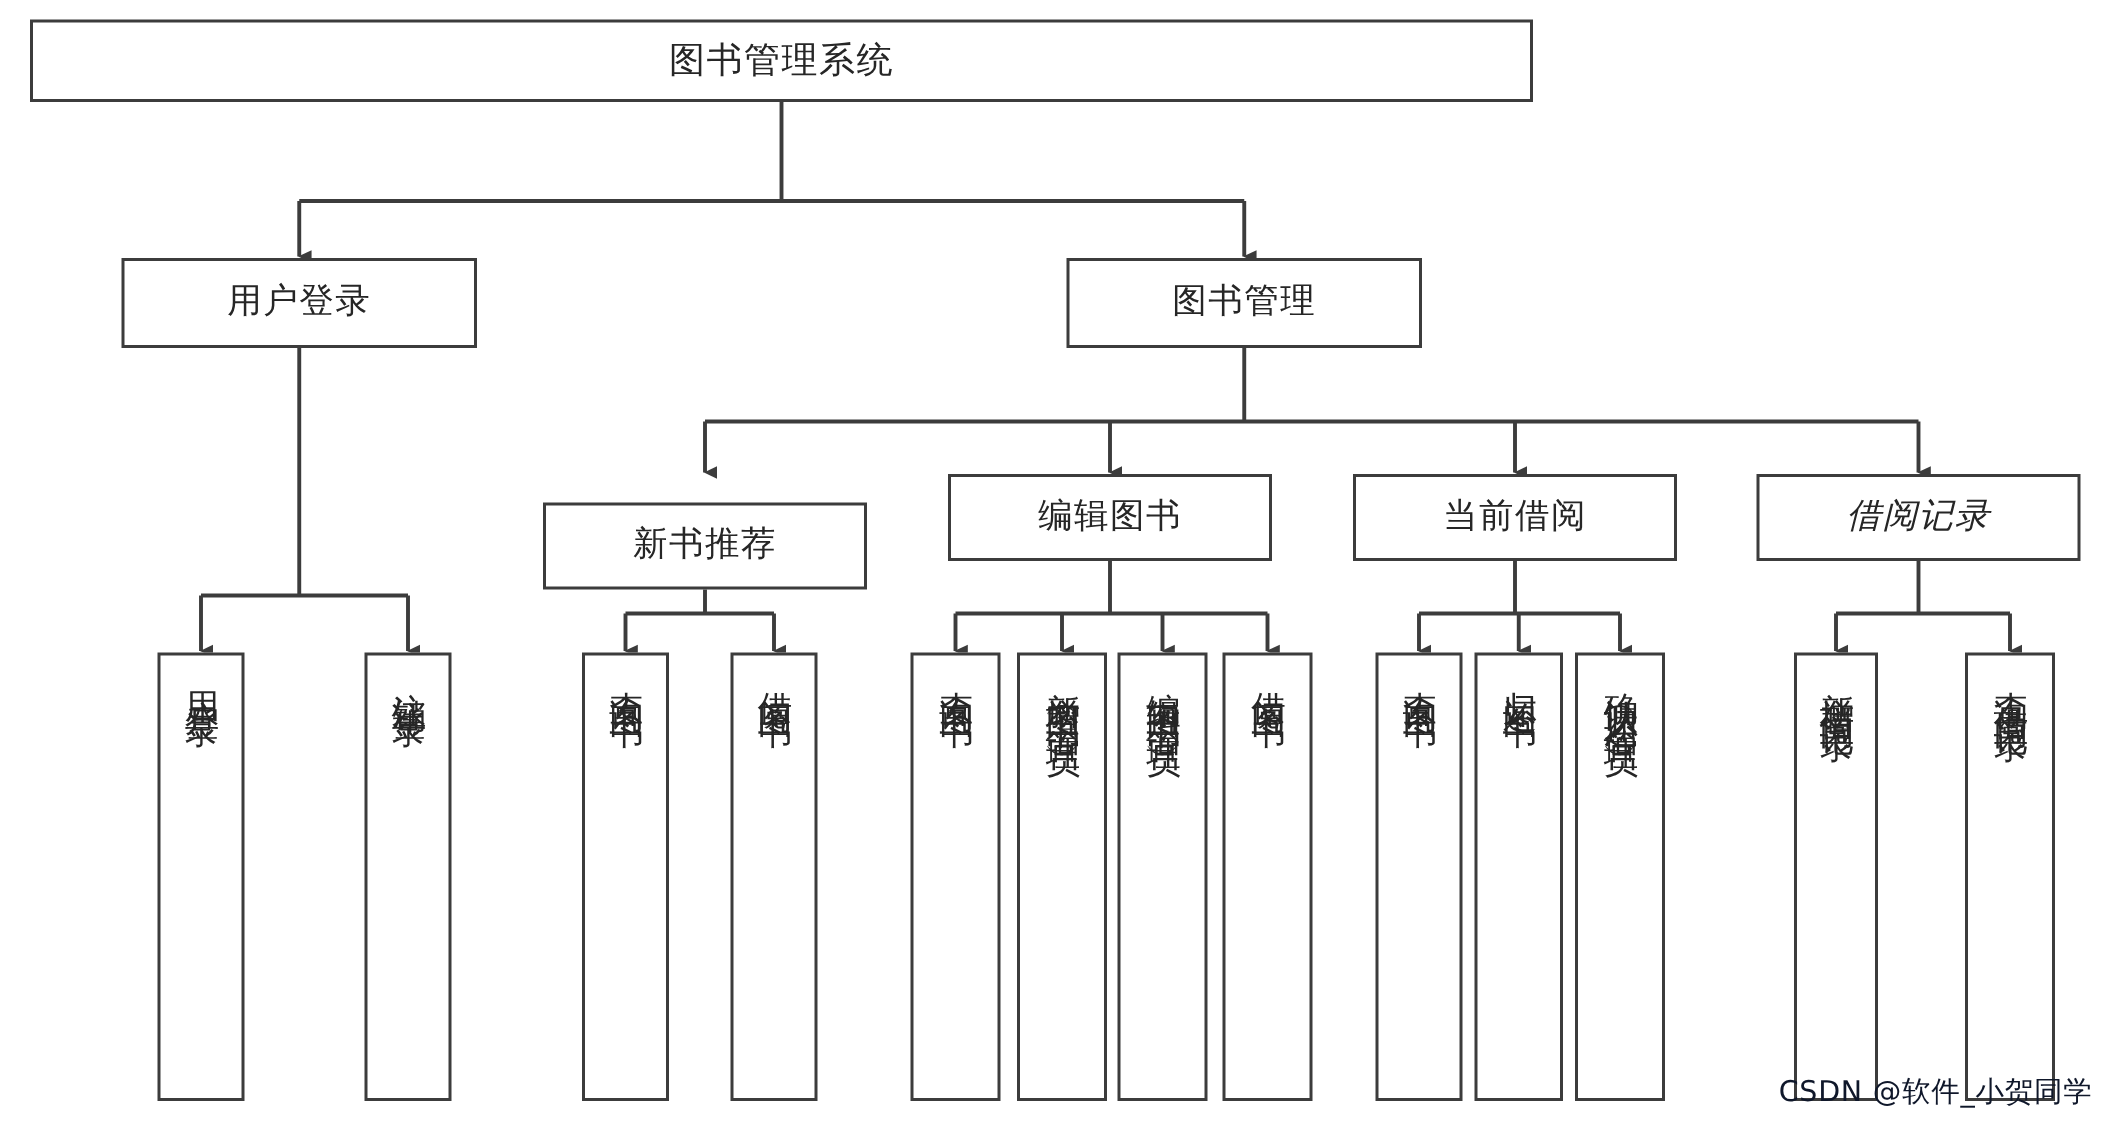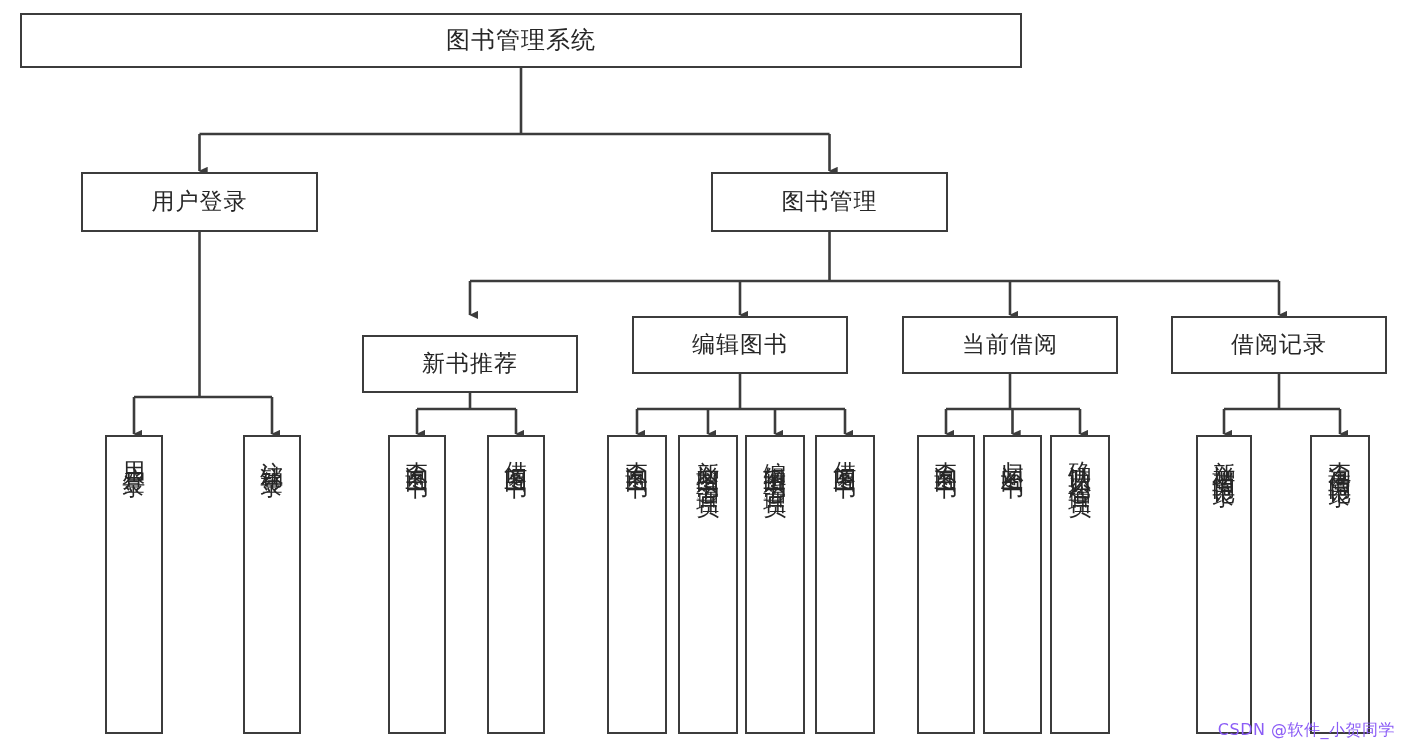--- a/index.html
+++ b/index.html
@@ -62,22 +62,22 @@
     white-space: nowrap;
   }
   .node-label {
     display: block;
     white-space: nowrap;
   }
   #watermark {
     position: absolute;
     right: 10px;
     bottom: 6px;
-    font-size: 16px;
-    color: #8b5cf6;
+    font-size: 19px;
+    color: #0f172a;
     letter-spacing: 0.5px;
     user-select: none;
     white-space: nowrap;
   }
 </style>
 </head>
 <body>
 
 <div id="diagram-root">
   <svg id="edge-layer" viewBox="0 0 1405 747" xmlns="http://www.w3.org/2000/svg">
@@ -135,21 +135,21 @@
       </div>
       <div class="node horizontal" style="left: 362px; top: 316px; width: 216px; height: 58px; margin-top: 19px;">
         <span class="node-label">新书推荐</span>
       </div>
       <div class="node horizontal" style="left: 632px; top: 316px; width: 216px; height: 58px;">
         <span class="node-label">编辑图书</span>
       </div>
       <div class="node horizontal" style="left: 902px; top: 316px; width: 216px; height: 58px;">
         <span class="node-label">当前借阅</span>
       </div>
-      <div class="node horizontal" style="left: 1171px; top: 316px; width: 216px; height: 58px;">
+      <div class="node horizontal" style="left: 1171px; top: 316px; width: 216px; height: 58px; font-style: italic;">
         <span class="node-label">借阅记录</span>
       </div>
       <div class="node vertical" style="left: 105px; top: 435px; width: 58px; height: 299px;">
         <span class="node-label">用户登录</span>
       </div>
       <div class="node vertical" style="left: 243px; top: 435px; width: 58px; height: 299px;">
         <span class="node-label">注销登录</span>
       </div>
       <div class="node vertical" style="left: 388px; top: 435px; width: 58px; height: 299px;">
         <span class="node-label">查询图书</span>

